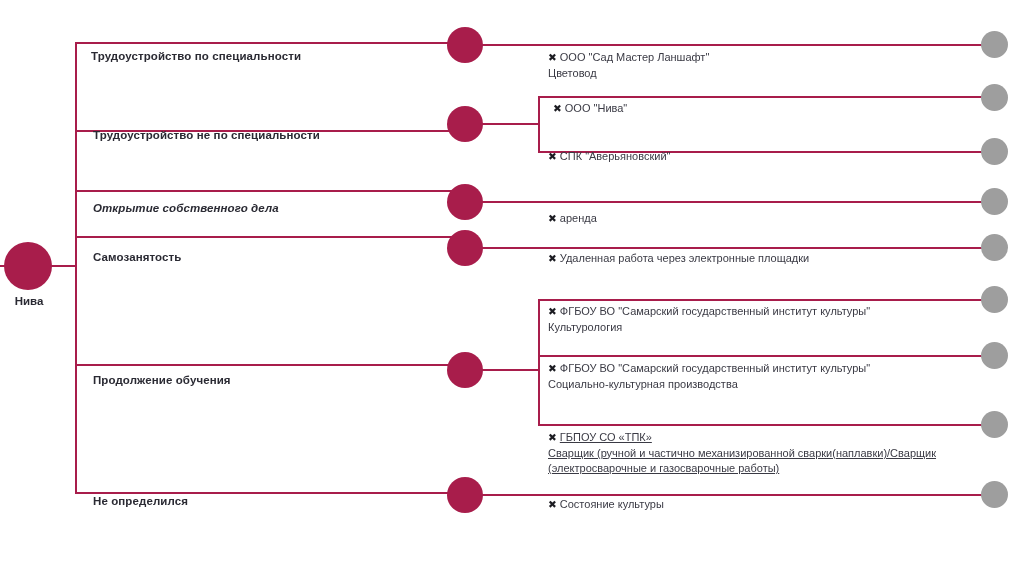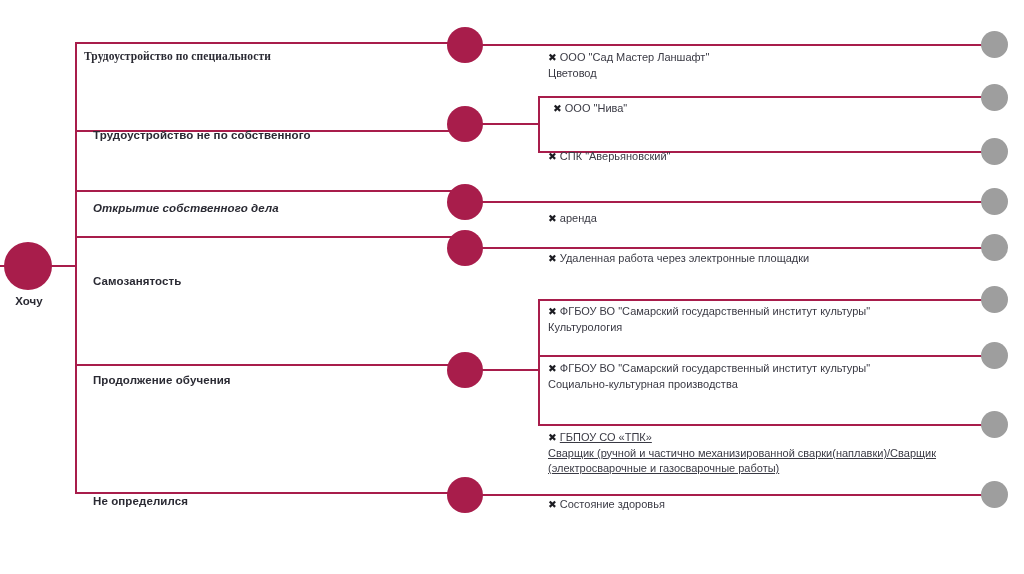--- a/index.html
+++ b/index.html
@@ -75,39 +75,39 @@
     color:var(--ink);
     text-align:center;
   }
 </style>
 </head>
 <body>
 
 <div id="stage">
 
   <div class="node" style="left:4px;top:242px;width:48px;height:48px;"></div>
-  <div class="root-label" style="left:0px;top:295px;width:58px;">Хочу</div>
+  <div class="root-label" style="left:0px;top:295px;width:58px;">Нива</div>
 
   <div class="hline" style="left:0px;top:265px;width:8px;"></div>
 
   <div class="hline" style="left:50px;top:265px;width:27px;"></div>
 
   <div class="vline" style="left:75px;top:42px;height:452px;"></div>
 
   <div class="hline" style="left:75px;top:42px;width:378px;"></div>
   <div class="hline" style="left:75px;top:130px;width:378px;"></div>
   <div class="hline" style="left:75px;top:190px;width:378px;"></div>
   <div class="hline" style="left:75px;top:236px;width:378px;"></div>
   <div class="hline" style="left:75px;top:364px;width:378px;"></div>
   <div class="hline" style="left:75px;top:492px;width:378px;"></div>
 
-  <div class="cat-label" style="left:84px;top:50px;font-family:Liberation Serif, serif;">Трудоустройство по специальности</div>
-  <div class="cat-label" style="left:93px;top:129px;">Трудоустройство не по собственного</div>
+  <div class="cat-label" style="left:91px;top:50px;">Трудоустройство по специальности</div>
+  <div class="cat-label" style="left:93px;top:129px;">Трудоустройство не по специальности</div>
   <div class="cat-label" style="left:93px;top:202px;font-style:italic;">Открытие собственного дела</div>
-  <div class="cat-label" style="left:93px;top:251px;margin-top:24px;">Самозанятость</div>
+  <div class="cat-label" style="left:93px;top:251px;">Самозанятость</div>
   <div class="cat-label" style="left:93px;top:374px;">Продолжение обучения</div>
   <div class="cat-label" style="left:93px;top:495px;">Не определился</div>
 
   <div class="node" style="left:447px;top:27px;width:36px;height:36px;"></div>
   <div class="node" style="left:447px;top:106px;width:36px;height:36px;"></div>
   <div class="node" style="left:447px;top:184px;width:36px;height:36px;"></div>
   <div class="node" style="left:447px;top:230px;width:36px;height:36px;"></div>
   <div class="node" style="left:447px;top:352px;width:36px;height:36px;"></div>
   <div class="node" style="left:447px;top:477px;width:36px;height:36px;"></div>
 
@@ -174,17 +174,17 @@
     <div class="sub">Социально-культурная производства</div>
   </div>
 
   <div class="outcome" style="top:430px;width:430px;text-decoration:underline;">
     <div class="ttl"><span class="xmark">✖</span><span>ГБПОУ СО «ТПК»</span></div>
     <div class="sub">Сварщик (ручной и частично механизированной сварки(наплавки)/Сварщик
 (электросварочные и газосварочные работы)</div>
   </div>
 
   <div class="outcome" style="top:497px;">
-    <div class="ttl"><span class="xmark">✖</span><span>Состояние здоровья</span></div>
+    <div class="ttl"><span class="xmark">✖</span><span>Состояние культуры</span></div>
     <div class="sub"></div>
   </div>
 
 </div>
 
 </body></html>

